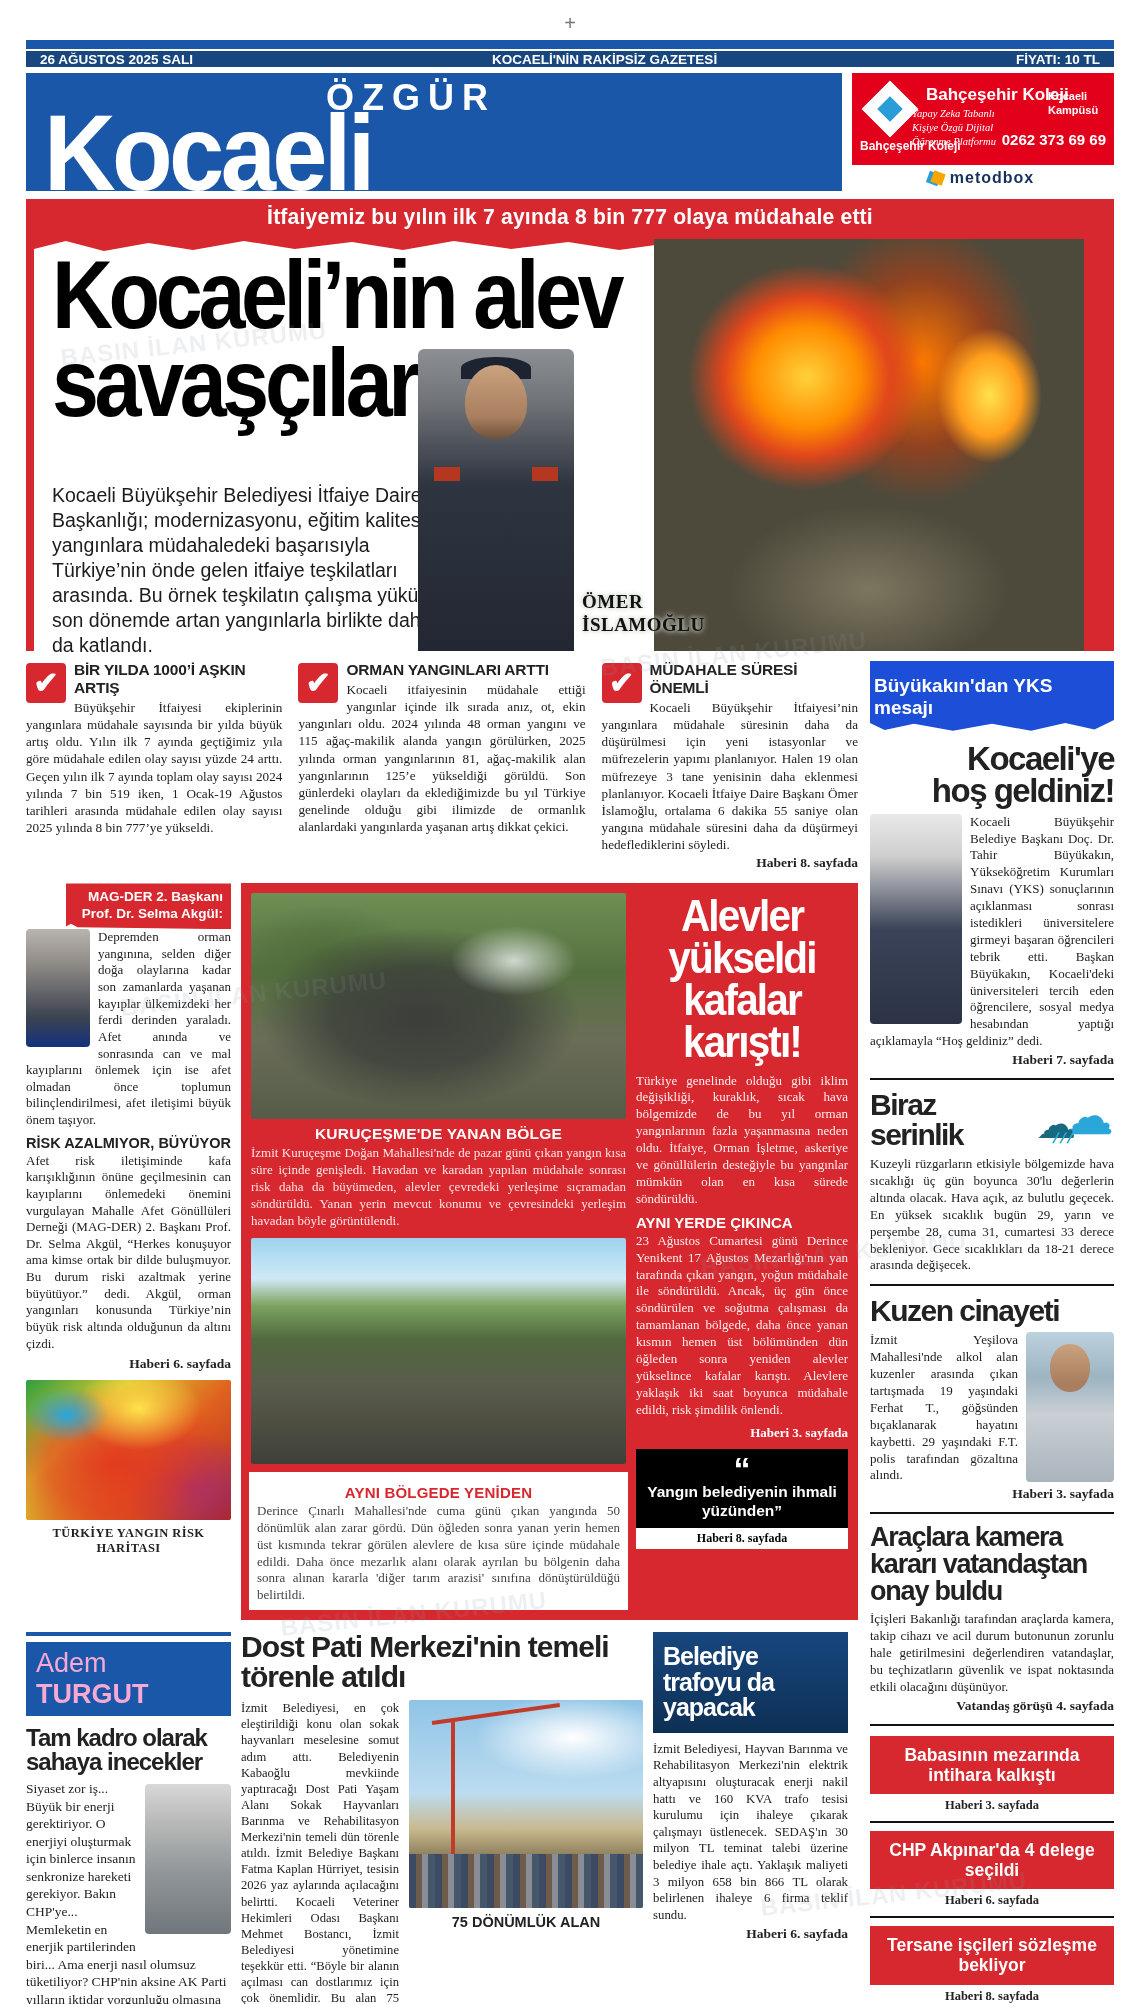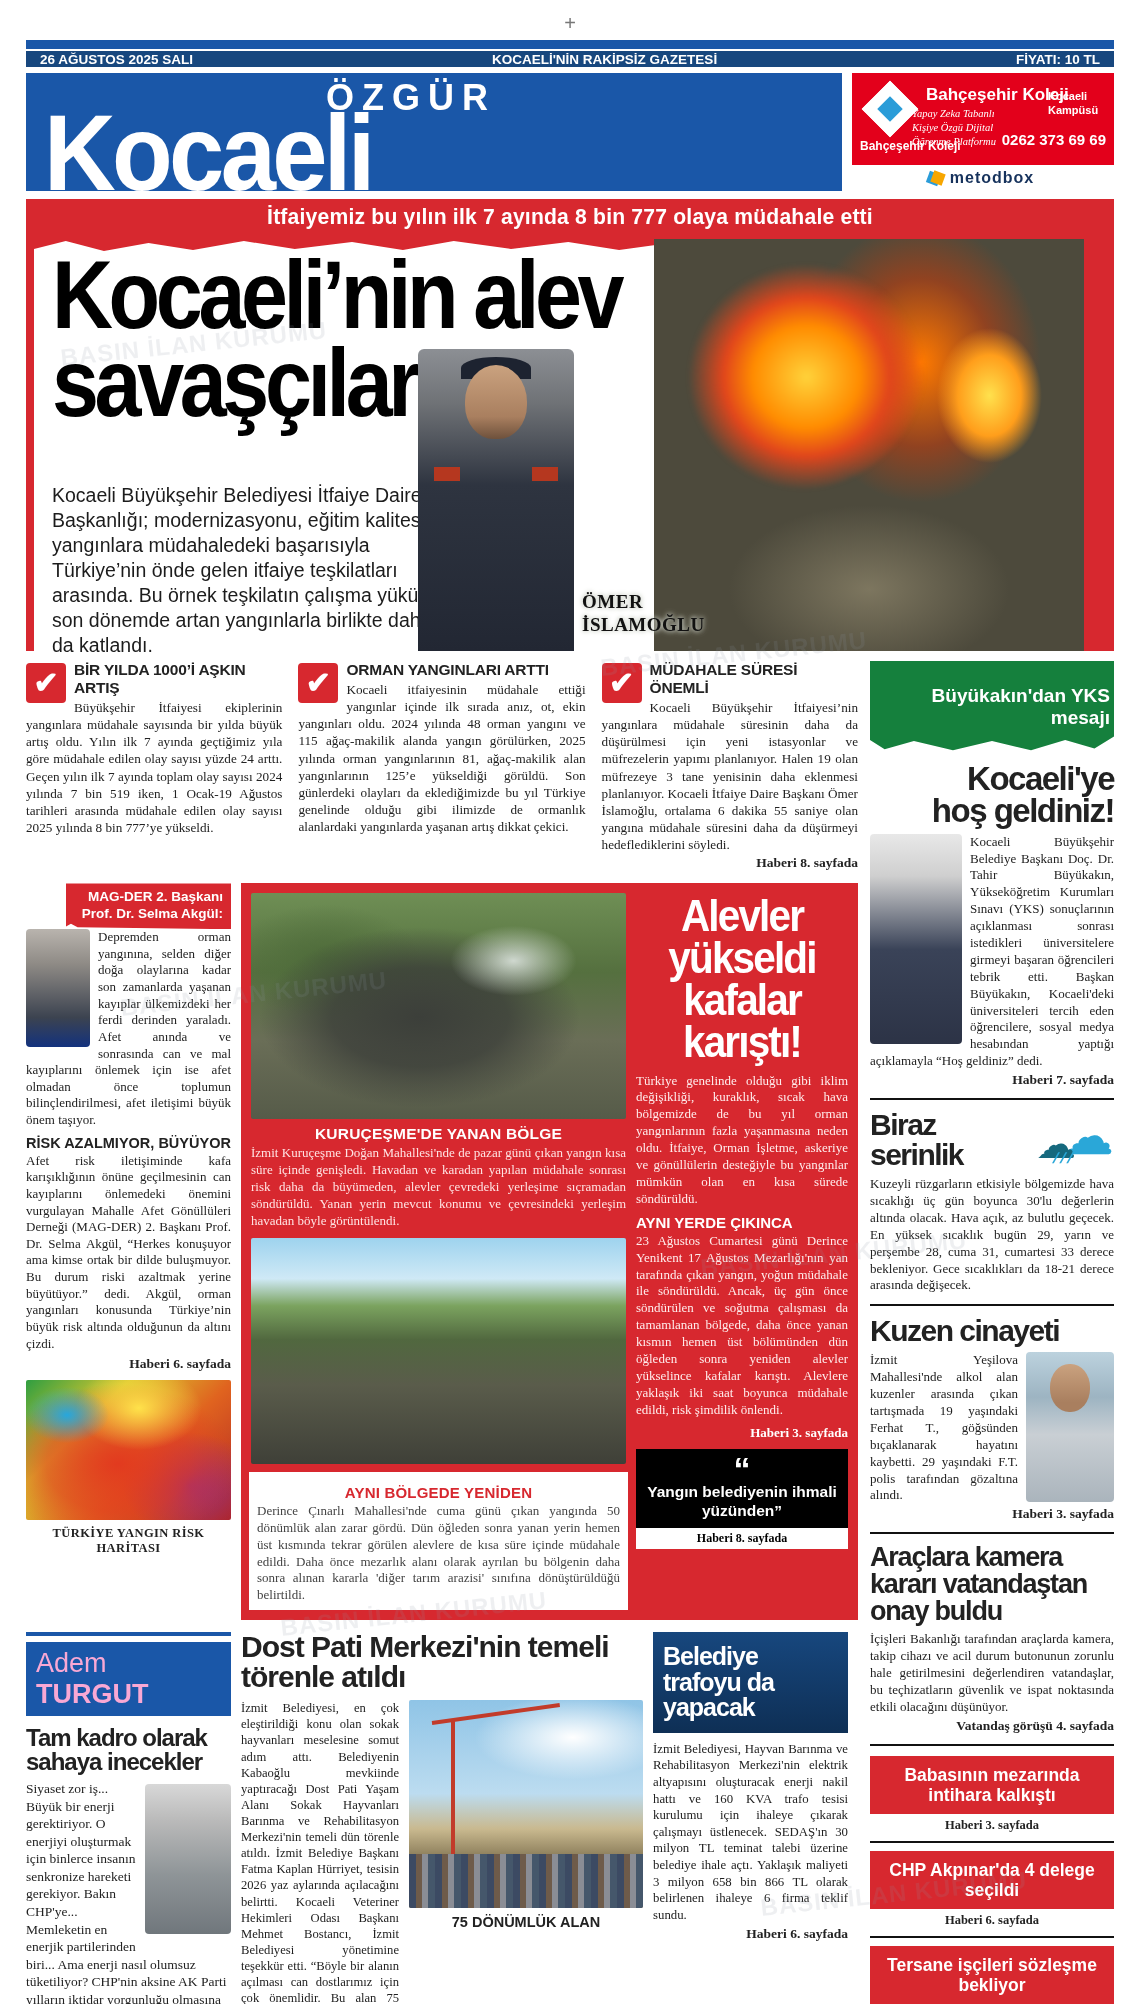--- a/index.html
+++ b/index.html
@@ -133,21 +133,21 @@
   .cranephoto .crane{position:absolute;left:18%;top:10%;width:4px;height:70%;background:#c23b2a;}
   .cranephoto .jib{position:absolute;left:10%;top:10%;width:55%;height:4px;background:#c23b2a;transform:rotate(-8deg);transform-origin:left;}
   .cranephoto .crowd{position:absolute;left:0;right:0;bottom:0;height:26%;
      background:repeating-linear-gradient(90deg,#3c4a63 0 7px,#6e5b4a 7px 13px,#8a8d95 13px 19px,#45576b 19px 26px);}
   .dcap{font-weight:900;font-size:14.5px;text-align:center;margin:6px 0 2px;}
   .trafo .thead{background:linear-gradient(180deg,#17477e 0%,#0e2f55 100%);color:#fff;font-weight:900;
      font-size:25px;line-height:1.02;letter-spacing:-1px;padding:12px 10px;}
   .trafo .tbody{font-family:"Liberation Serif",serif;font-size:12.8px;line-height:1.3;margin-top:8px;text-align:justify;}
   
   .sb-sec{border-bottom:2px solid #111;padding-bottom:10px;margin-bottom:10px;}
-  .ykskick{background:#15803d;color:#fff;font-weight:900;font-size:19px;text-align:right;padding:24px 4px;
+  .ykskick{background:#1d4ed8;color:#fff;font-weight:900;font-size:19px;text-align:left;padding:14px 4px;
      clip-path:polygon(0 0,100% 0,100% 82%,92% 95%,80% 86%,66% 97%,50% 87%,34% 97%,18% 87%,6% 96%,0 86%);}
   .yksh{font-size:33px;font-weight:900;letter-spacing:-1.5px;line-height:.98;text-align:right;margin:10px 0 6px;}
   .yksport{float:left;width:92px;height:210px;margin:0 8px 2px 0;border-radius:4px;
      background:linear-gradient(180deg,#e8e8e8 0%,#cfcfcf 20%,#3a4358 55%,#2c3346 100%);}
   .sb-body{font-family:"Liberation Serif",serif;font-size:13px;line-height:1.3;text-align:justify;}
   .sbh{font-size:30px;font-weight:900;letter-spacing:-1.5px;margin:0 0 6px;line-height:1;}
   .cloud{float:right;position:relative;width:78px;height:52px;margin-left:6px;}
   .cloud .c1{position:absolute;right:0;top:0;font-size:52px;color:#2aa7d8;line-height:1;}
   .cloud .c2{position:absolute;left:0;top:14px;font-size:40px;color:#16697e;line-height:1;}
   .cloud .rain{position:absolute;left:18px;bottom:-4px;color:#2aa7d8;font-weight:900;font-size:15px;letter-spacing:3px;transform:skewX(-20deg);}

